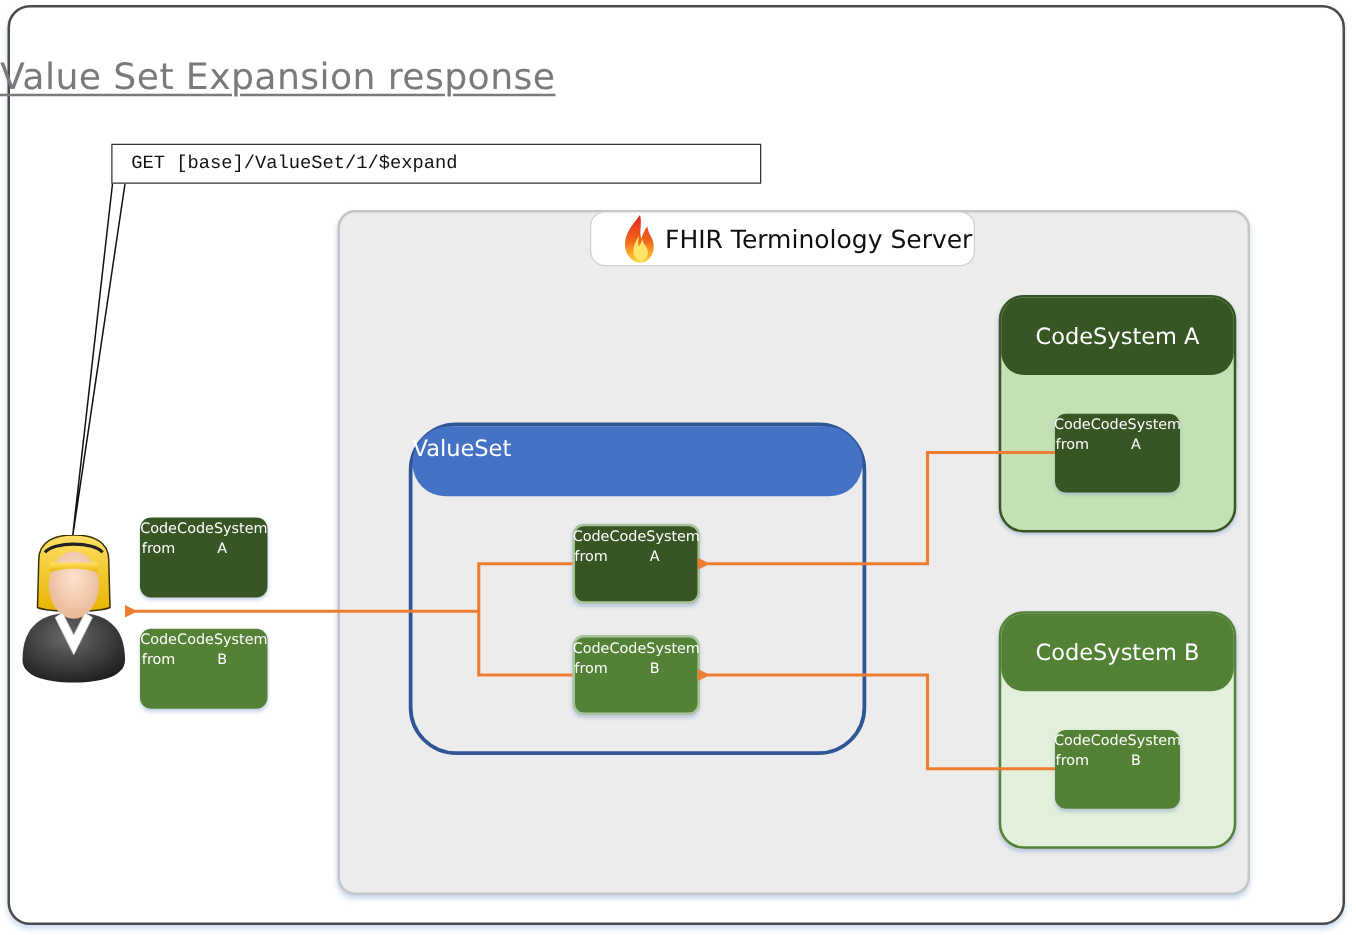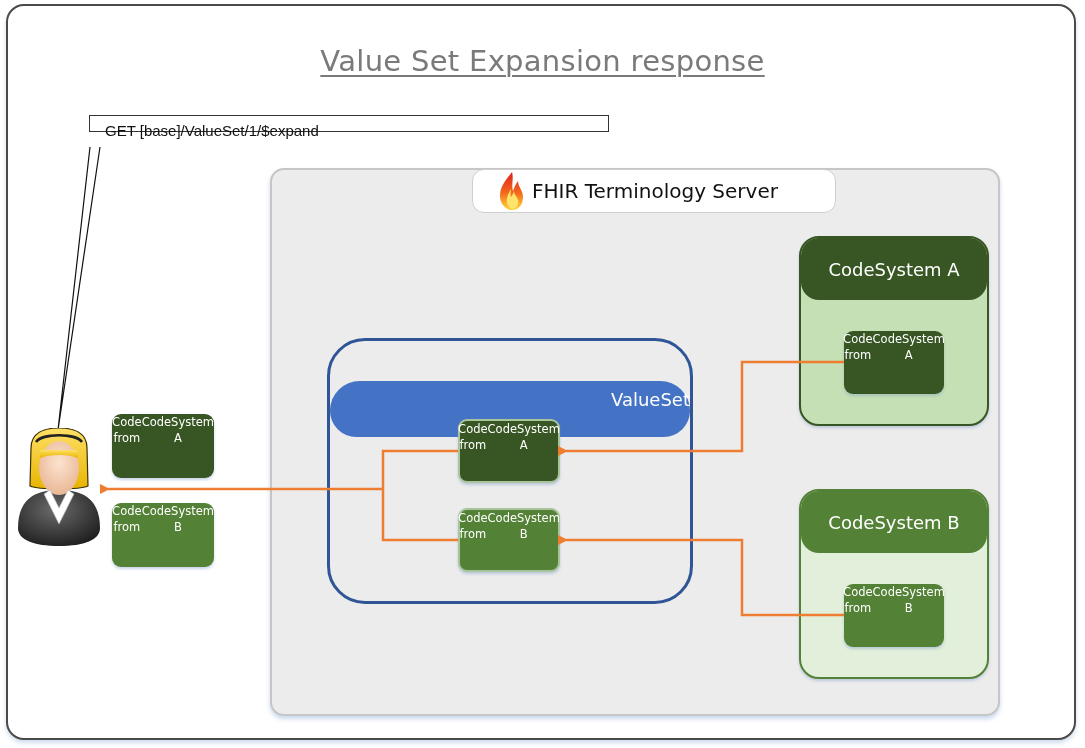--- a/index.html
+++ b/index.html
@@ -1,25 +1,25 @@
 <!DOCTYPE html>
 <html><head>
 <meta charset="utf-8">
 <style>
   html,body{margin:0;padding:0;background:#fff;}
   body{width:1085px;height:748px;position:relative;overflow:hidden;font-family:"Liberation Sans","DejaVu Sans",sans-serif;}
   .frame{position:absolute;left:6px;top:4px;width:1070px;height:736px;border:2px solid #4a4a4a;border-radius:18px;box-shadow:0 3px 4px rgba(150,180,220,.45);box-sizing:border-box;background:#fff;}
-  .title{position:absolute;left:0;width:1085px;top:44px;text-align:center;font-size:29px;color:#7a7a7a;text-decoration:underline;text-decoration-thickness:2px;text-underline-offset:4px;font-family:"DejaVu Sans","Liberation Sans",sans-serif;letter-spacing:0.3px;}
-  .callout{position:absolute;left:89px;top:115px;width:520px;height:17px;border:1.5px solid #333;background:#fff;box-sizing:border-box;font-family:Liberation Sans, sans-serif;font-size:15px;color:#111;line-height:30px;padding-left:15px;}
+  .title{position:absolute;left:0;width:1085px;top:44px;text-align:left;font-size:29px;color:#7a7a7a;text-decoration:underline;text-decoration-thickness:2px;text-underline-offset:4px;font-family:"DejaVu Sans","Liberation Sans",sans-serif;letter-spacing:0.3px;}
+  .callout{position:absolute;left:89px;top:115px;width:520px;height:32px;border:1.5px solid #333;background:#fff;box-sizing:border-box;font-family:Liberation Mono, monospace;font-size:15px;color:#111;line-height:30px;padding-left:15px;}
   .server{position:absolute;left:270px;top:168px;width:730px;height:548px;background:#ececec;border:2px solid #c6c6c6;border-radius:14px;box-sizing:border-box;box-shadow:0 3px 4px rgba(150,180,220,.5);}
-  .server-label{position:absolute;left:472px;top:169px;width:364px;height:44px;background:#fff;border:1px solid #cfcfcf;border-radius:12px;box-sizing:border-box;display:flex;align-items:center;}
+  .server-label{position:absolute;left:472px;top:169px;width:308px;height:44px;background:#fff;border:1px solid #cfcfcf;border-radius:12px;box-sizing:border-box;display:flex;align-items:center;}
   .server-label .flame{width:30px;height:40px;margin-left:23px;}
   .server-label .txt{font-size:20px;color:#111;margin-left:6px;font-family:"DejaVu Sans","Liberation Sans",sans-serif;}
   .valueset{position:absolute;left:327px;top:338px;width:366px;height:266px;border:3px solid #2f5597;border-radius:38px;box-sizing:border-box;background:transparent;}
-  .vs-header{position:absolute;left:330px;top:341px;width:360px;height:56px;background:#4472c4;border-radius:34px 34px 30px 30px;color:#fff;text-align:right;font-size:18px;line-height:22px;padding-top:8px;box-sizing:border-box;font-family:"DejaVu Sans","Liberation Sans",sans-serif;margin-top:40px;}
+  .vs-header{position:absolute;left:330px;top:341px;width:360px;height:56px;background:#4472c4;border-radius:34px 34px 30px 30px;color:#fff;text-align:left;font-size:18px;line-height:22px;padding-top:8px;box-sizing:border-box;font-family:"DejaVu Sans","Liberation Sans",sans-serif;}
   .code{position:absolute;width:102px;height:64px;border-radius:9px;color:#fff;font-size:11.5px;text-align:center;display:flex;justify-content:center;line-height:16px;box-sizing:border-box;font-family:"DejaVu Sans","Liberation Sans",sans-serif;box-shadow:0 2px 3px rgba(120,150,200,.4);}
   .code.a{background:#375623;}
   .code.b{background:#538135;}
   .code.bordered{border:2px solid #a9c39a;}
   .cs{position:absolute;width:190px;border-radius:20px;box-sizing:border-box;box-shadow:0 2px 3px rgba(120,150,200,.4);}
   .cs.a{left:799px;top:236px;height:190px;background:#c5e0b4;border:2.5px solid #375623;}
   .cs.b{left:799px;top:489px;height:190px;background:#e2efda;border:2.5px solid #538135;}
   .cs-header{position:absolute;left:0;top:0;width:100%;height:62px;border-radius:18px;color:#fff;font-size:18px;display:flex;align-items:center;justify-content:center;box-sizing:border-box;font-family:"DejaVu Sans","Liberation Sans",sans-serif;}
   .cs.a .cs-header{background:#375623;}
   .cs.b .cs-header{background:#538135;}

